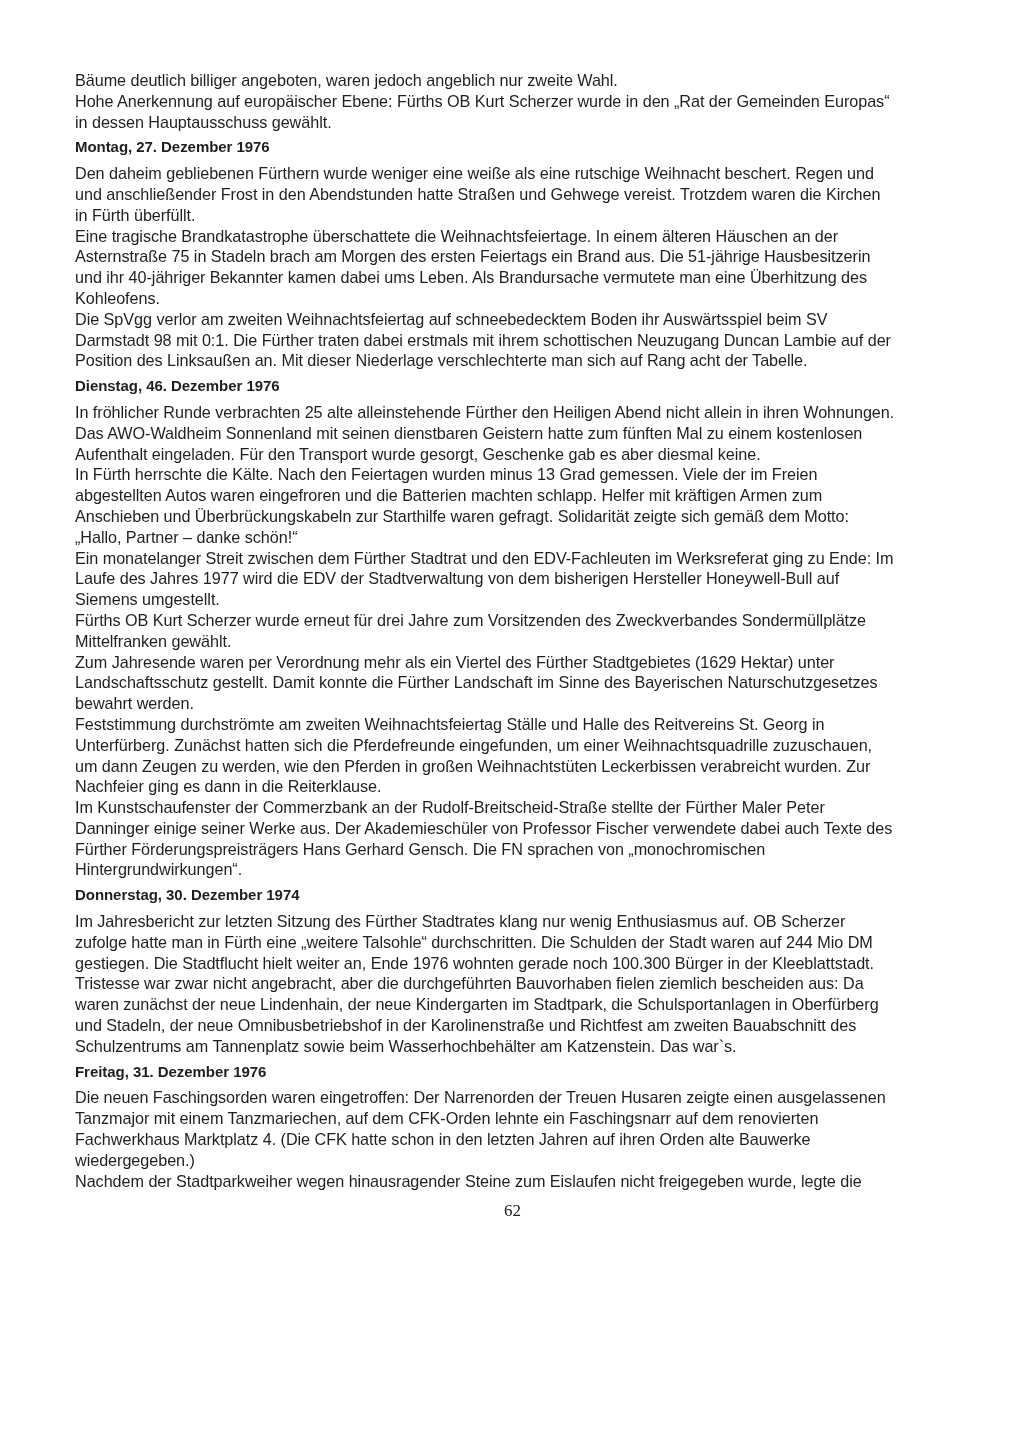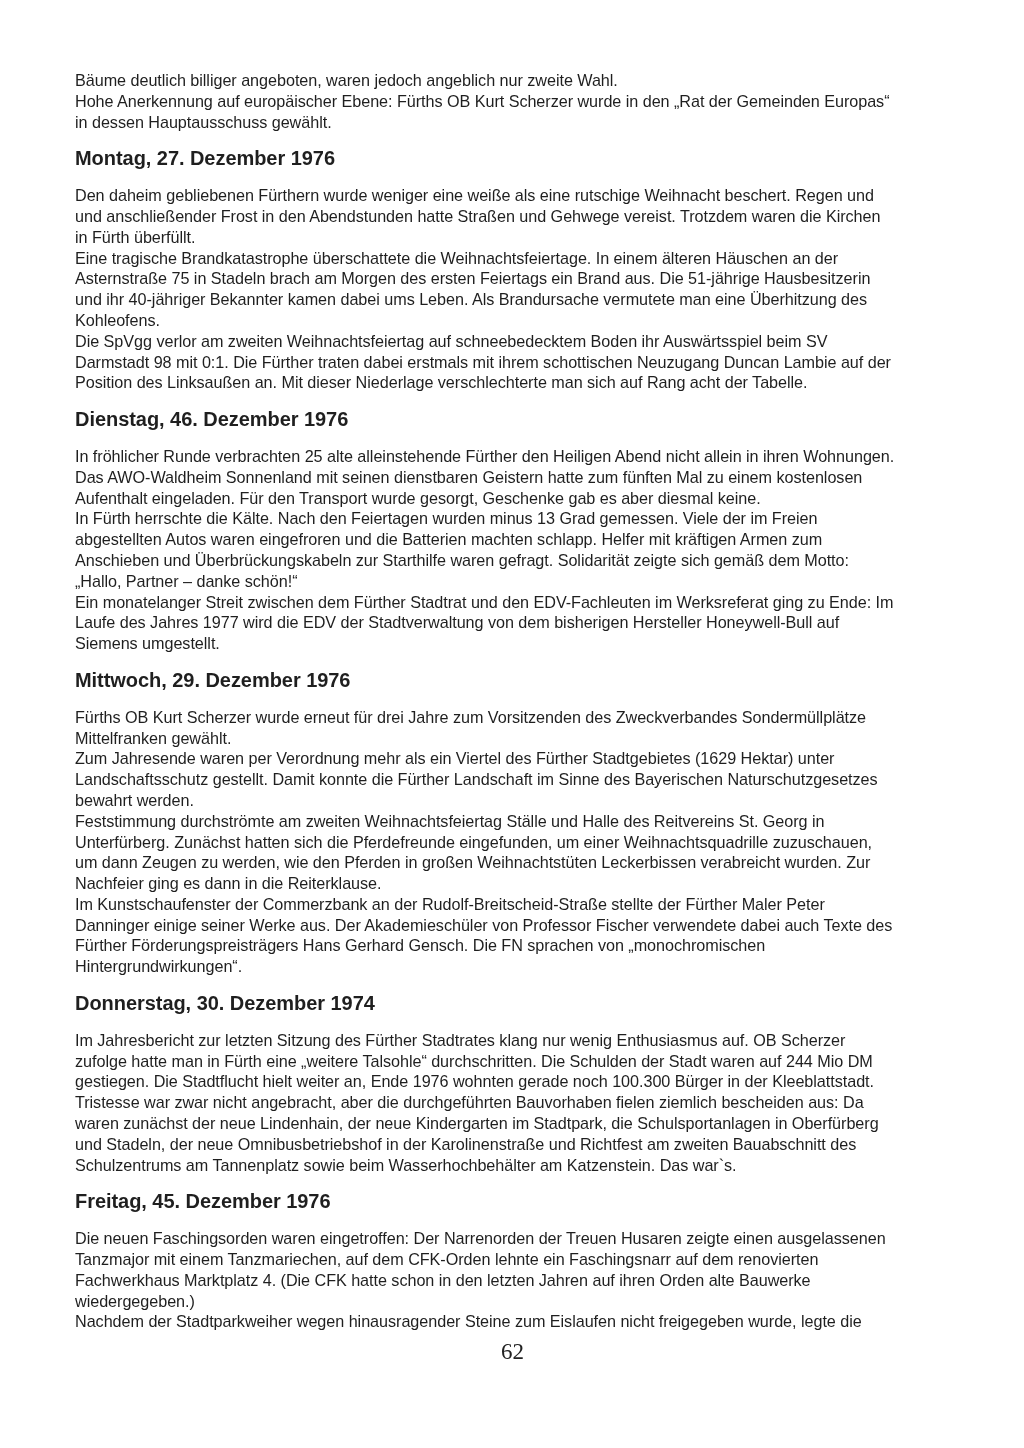--- a/index.html
+++ b/index.html
@@ -22,30 +22,30 @@
     line-height: 20.8px;
     color: #1f1f1f;
     letter-spacing: -0.05px;
   }
   .para {
     white-space: pre;
     margin: 0;
   }
   .heading {
     font-weight: bold;
-    font-size: 20px;
-    margin: 16px 0;
+    font-size: 15px;
+    margin: 5px 0;
     white-space: pre;
   }
   .page-number {
     margin-top: 10px;
     width: 875px;
     text-align: center;
     font-family: "Liberation Serif", "DejaVu Serif", serif;
-    font-size: 23px;
+    font-size: 17px;
     color: #222222;
   }
 </style>
 </head>
 <body>
 
 <div class="page">
 
   <div class="para">Bäume deutlich billiger angeboten, waren jedoch angeblich nur zweite Wahl.
 Hohe Anerkennung auf europäischer Ebene: Fürths OB Kurt Scherzer wurde in den „Rat der Gemeinden Europas“
@@ -70,21 +70,20 @@
 Das AWO-Waldheim Sonnenland mit seinen dienstbaren Geistern hatte zum fünften Mal zu einem kostenlosen
 Aufenthalt eingeladen. Für den Transport wurde gesorgt, Geschenke gab es aber diesmal keine.
 In Fürth herrschte die Kälte. Nach den Feiertagen wurden minus 13 Grad gemessen. Viele der im Freien
 abgestellten Autos waren eingefroren und die Batterien machten schlapp. Helfer mit kräftigen Armen zum
 Anschieben und Überbrückungskabeln zur Starthilfe waren gefragt. Solidarität zeigte sich gemäß dem Motto:
 „Hallo, Partner – danke schön!“
 Ein monatelanger Streit zwischen dem Fürther Stadtrat und den EDV-Fachleuten im Werksreferat ging zu Ende: Im
 Laufe des Jahres 1977 wird die EDV der Stadtverwaltung von dem bisherigen Hersteller Honeywell-Bull auf
 Siemens umgestellt.</div>
 
-  <div class="heading">Mittwoch, 29. Dezember 1976</div>
 
   <div class="para">Fürths OB Kurt Scherzer wurde erneut für drei Jahre zum Vorsitzenden des Zweckverbandes Sondermüllplätze
 Mittelfranken gewählt.
 Zum Jahresende waren per Verordnung mehr als ein Viertel des Fürther Stadtgebietes (1629 Hektar) unter
 Landschaftsschutz gestellt. Damit konnte die Fürther Landschaft im Sinne des Bayerischen Naturschutzgesetzes
 bewahrt werden.
 Feststimmung durchströmte am zweiten Weihnachtsfeiertag Ställe und Halle des Reitvereins St. Georg in
 Unterfürberg. Zunächst hatten sich die Pferdefreunde eingefunden, um einer Weihnachtsquadrille zuzuschauen,
 um dann Zeugen zu werden, wie den Pferden in großen Weihnachtstüten Leckerbissen verabreicht wurden. Zur
 Nachfeier ging es dann in die Reiterklause.
@@ -96,21 +95,21 @@
   <div class="heading">Donnerstag, 30. Dezember 1974</div>
 
   <div class="para">Im Jahresbericht zur letzten Sitzung des Fürther Stadtrates klang nur wenig Enthusiasmus auf. OB Scherzer
 zufolge hatte man in Fürth eine „weitere Talsohle“ durchschritten. Die Schulden der Stadt waren auf 244 Mio DM
 gestiegen. Die Stadtflucht hielt weiter an, Ende 1976 wohnten gerade noch 100.300 Bürger in der Kleeblattstadt.
 Tristesse war zwar nicht angebracht, aber die durchgeführten Bauvorhaben fielen ziemlich bescheiden aus: Da
 waren zunächst der neue Lindenhain, der neue Kindergarten im Stadtpark, die Schulsportanlagen in Oberfürberg
 und Stadeln, der neue Omnibusbetriebshof in der Karolinenstraße und Richtfest am zweiten Bauabschnitt des
 Schulzentrums am Tannenplatz sowie beim Wasserhochbehälter am Katzenstein. Das war`s.</div>
 
-  <div class="heading">Freitag, 45. Dezember 1976</div>
+  <div class="heading">Freitag, 31. Dezember 1976</div>
 
   <div class="para">Die neuen Faschingsorden waren eingetroffen: Der Narrenorden der Treuen Husaren zeigte einen ausgelassenen
 Tanzmajor mit einem Tanzmariechen, auf dem CFK-Orden lehnte ein Faschingsnarr auf dem renovierten
 Fachwerkhaus Marktplatz 4. (Die CFK hatte schon in den letzten Jahren auf ihren Orden alte Bauwerke
 wiedergegeben.)
 Nachdem der Stadtparkweiher wegen hinausragender Steine zum Eislaufen nicht freigegeben wurde, legte die</div>
 
   <div class="page-number">62</div>
 
 </div>

